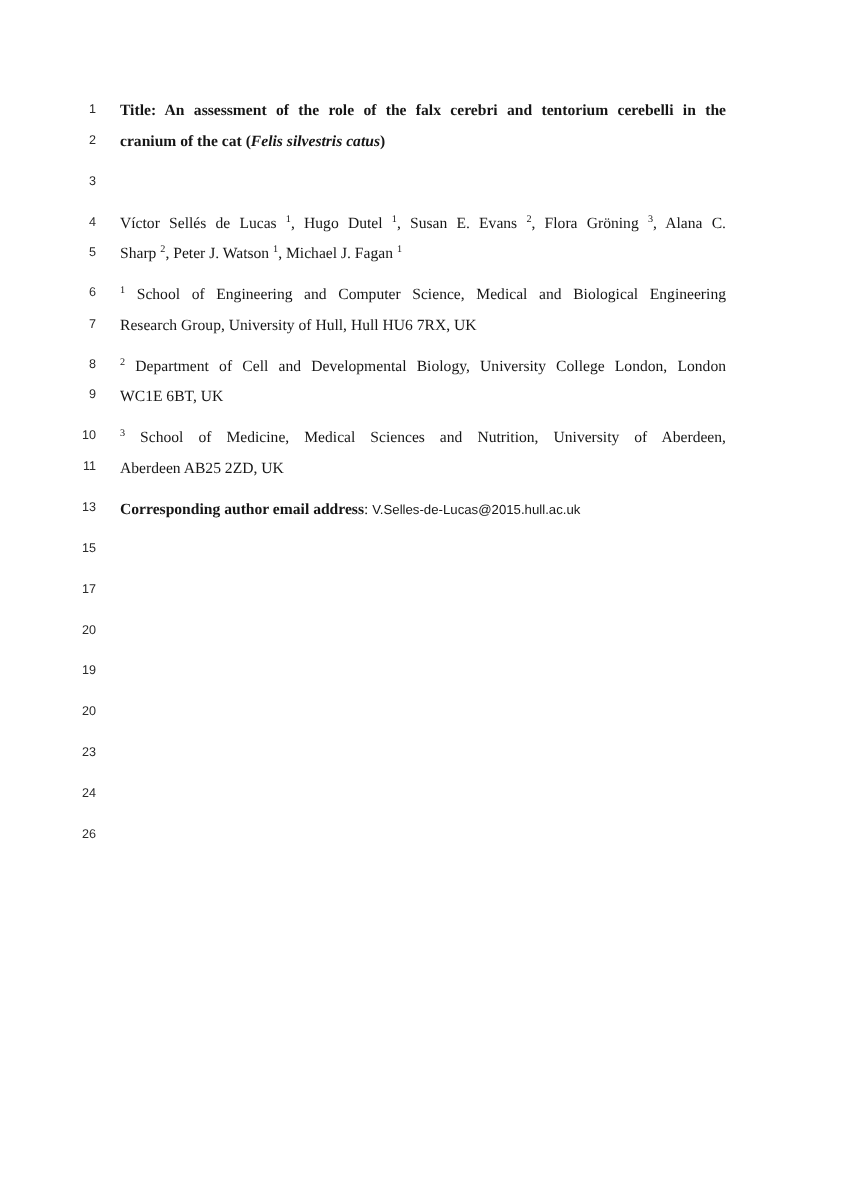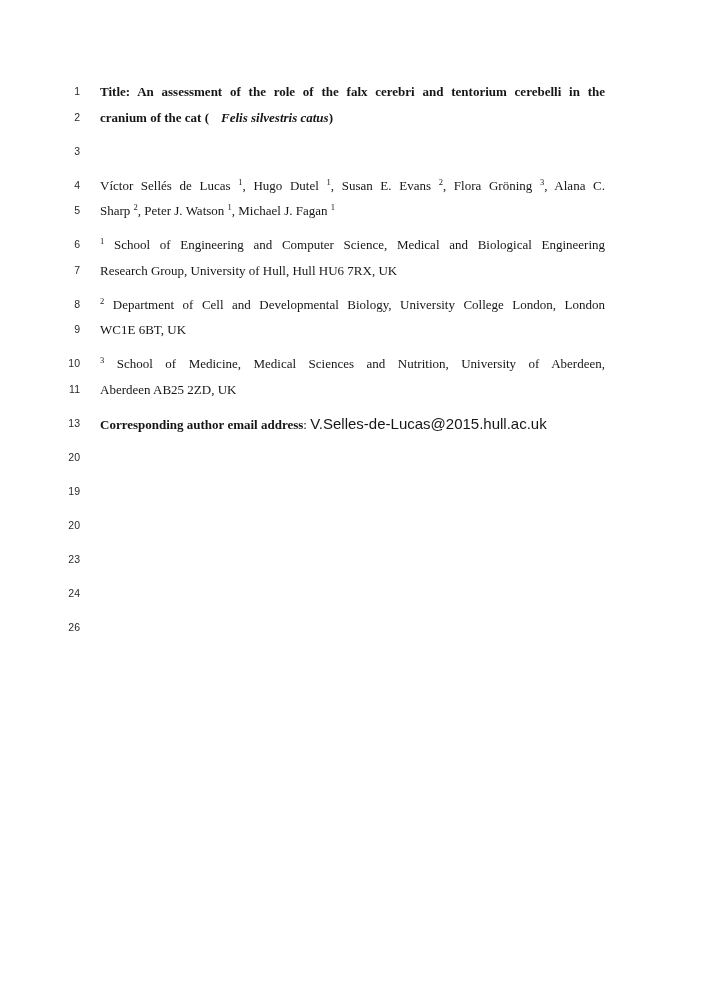--- a/index.html
+++ b/index.html
@@ -46,31 +46,31 @@
     line-height: 25.5px;
     color: #161616;
     white-space: normal;
   }
   .txt.justify {
     text-align: justify;
     text-align-last: justify;
     text-justify: inter-word;
   }
   .seg.b { font-weight: bold; }
-  .seg.i { font-style: italic; margin-left: 12px; }
+  .seg.i { font-style: italic; }
   .seg.sup {
     font-size: 8.5px;
     vertical-align: baseline;
     position: relative;
     top: -5px;
     line-height: 0;
   }
   .seg.sans {
     font-family: "Liberation Sans", sans-serif;
-    font-size: 15px;
+    font-size: 11px;
   }
 </style>
 </head>
 <body>
 
 <div class="page">
   <div class="doc">
       <div class="para">
         <div class="row">
           <div class="num">1</div>
@@ -128,20 +128,32 @@
         </div>
       </div>
       <div class="para">
         <div class="row">
           <div class="num">13</div>
           <div class="txt"><span class="seg b">Corresponding author email address</span><span class="seg">: </span><span class="seg sans">V.Selles-de-Lucas@2015.hull.ac.uk</span></div>
         </div>
       </div>
       <div class="para">
         <div class="row">
+          <div class="num">15</div>
+          <div class="txt"></div>
+        </div>
+      </div>
+      <div class="para">
+        <div class="row">
+          <div class="num">17</div>
+          <div class="txt"></div>
+        </div>
+      </div>
+      <div class="para">
+        <div class="row">
           <div class="num">20</div>
           <div class="txt"></div>
         </div>
       </div>
       <div class="para">
         <div class="row">
           <div class="num">19</div>
           <div class="txt"></div>
         </div>
       </div>

